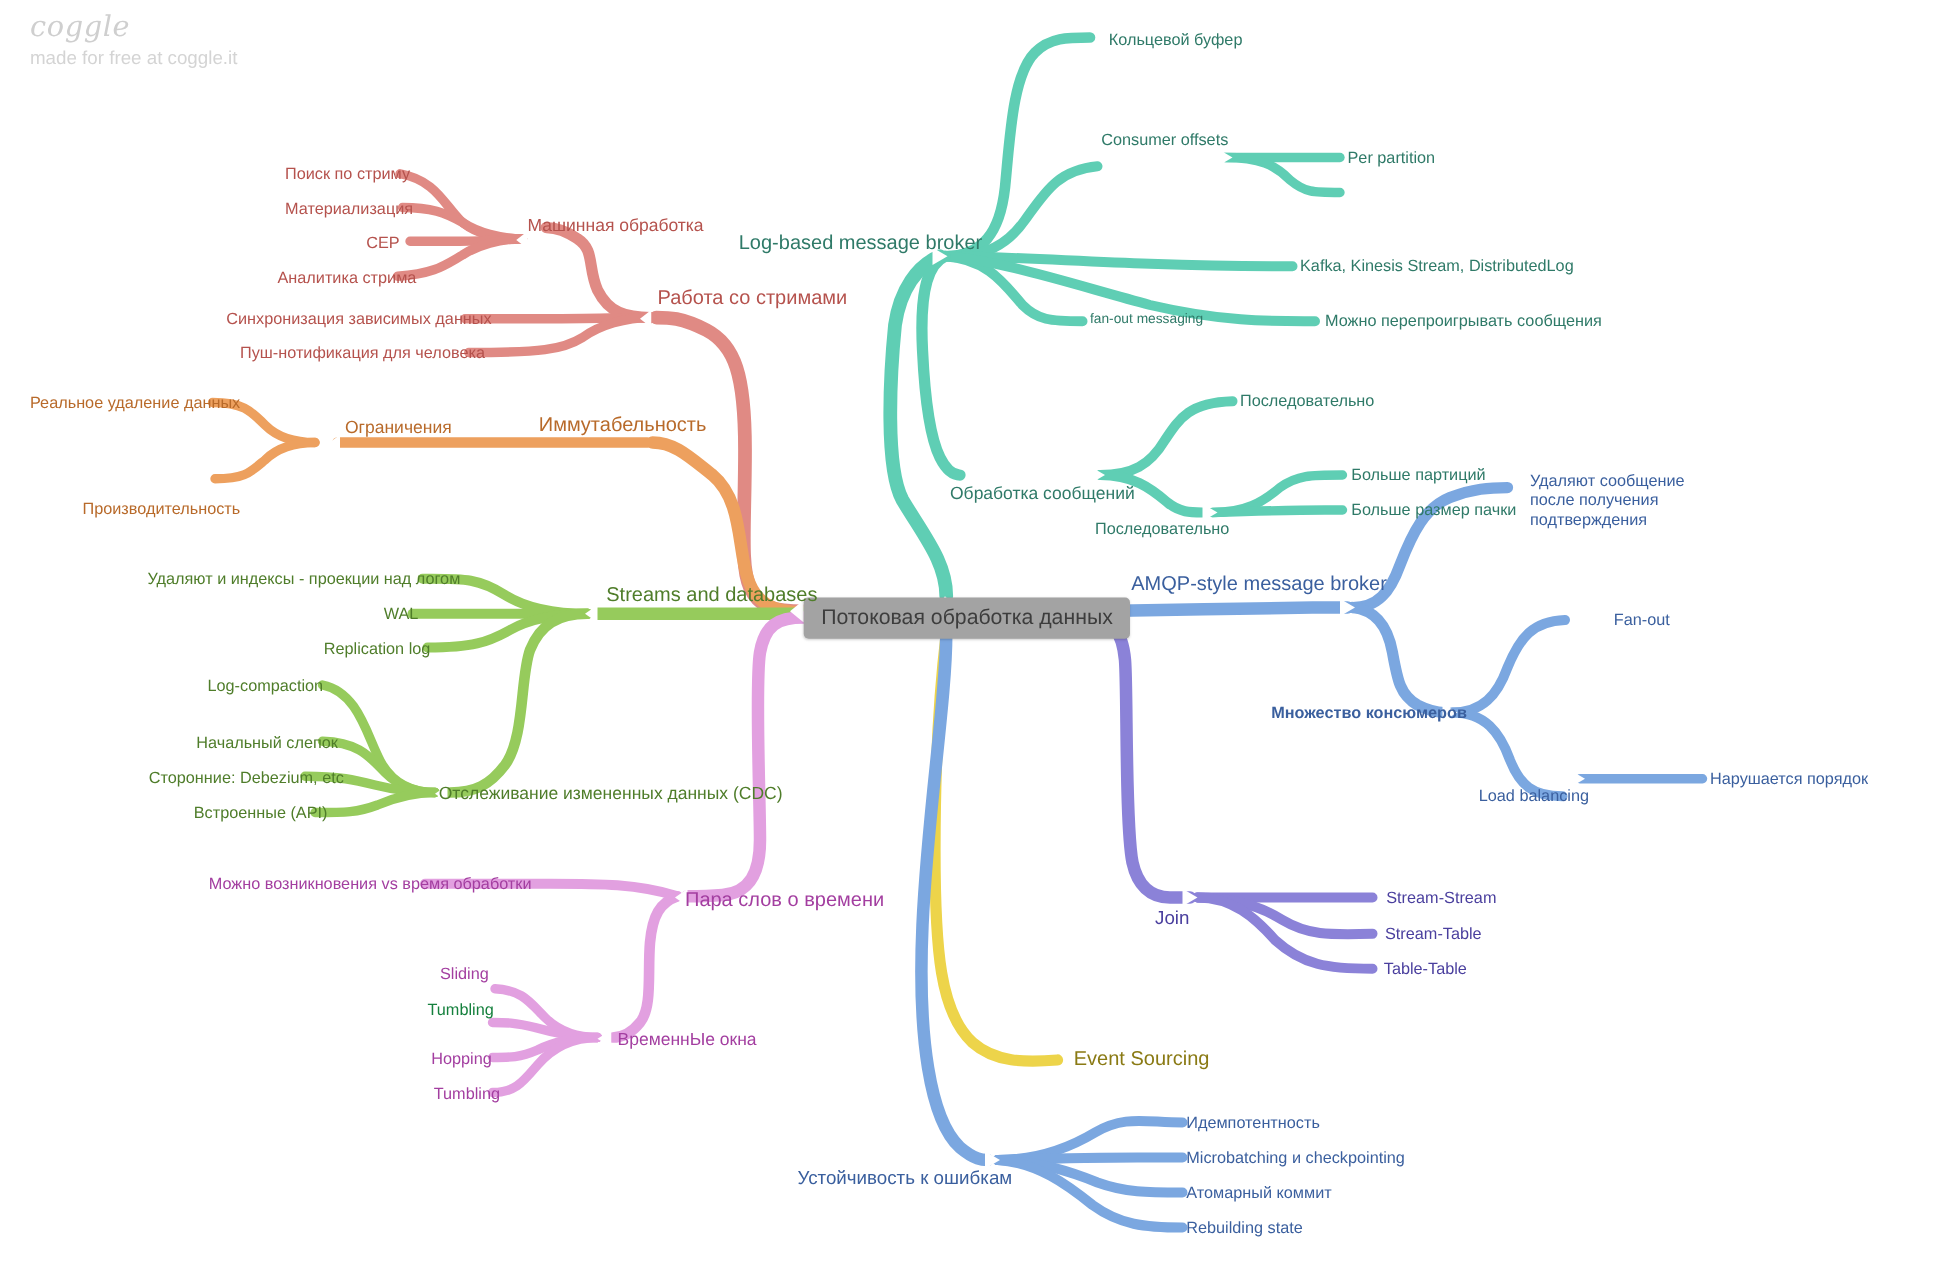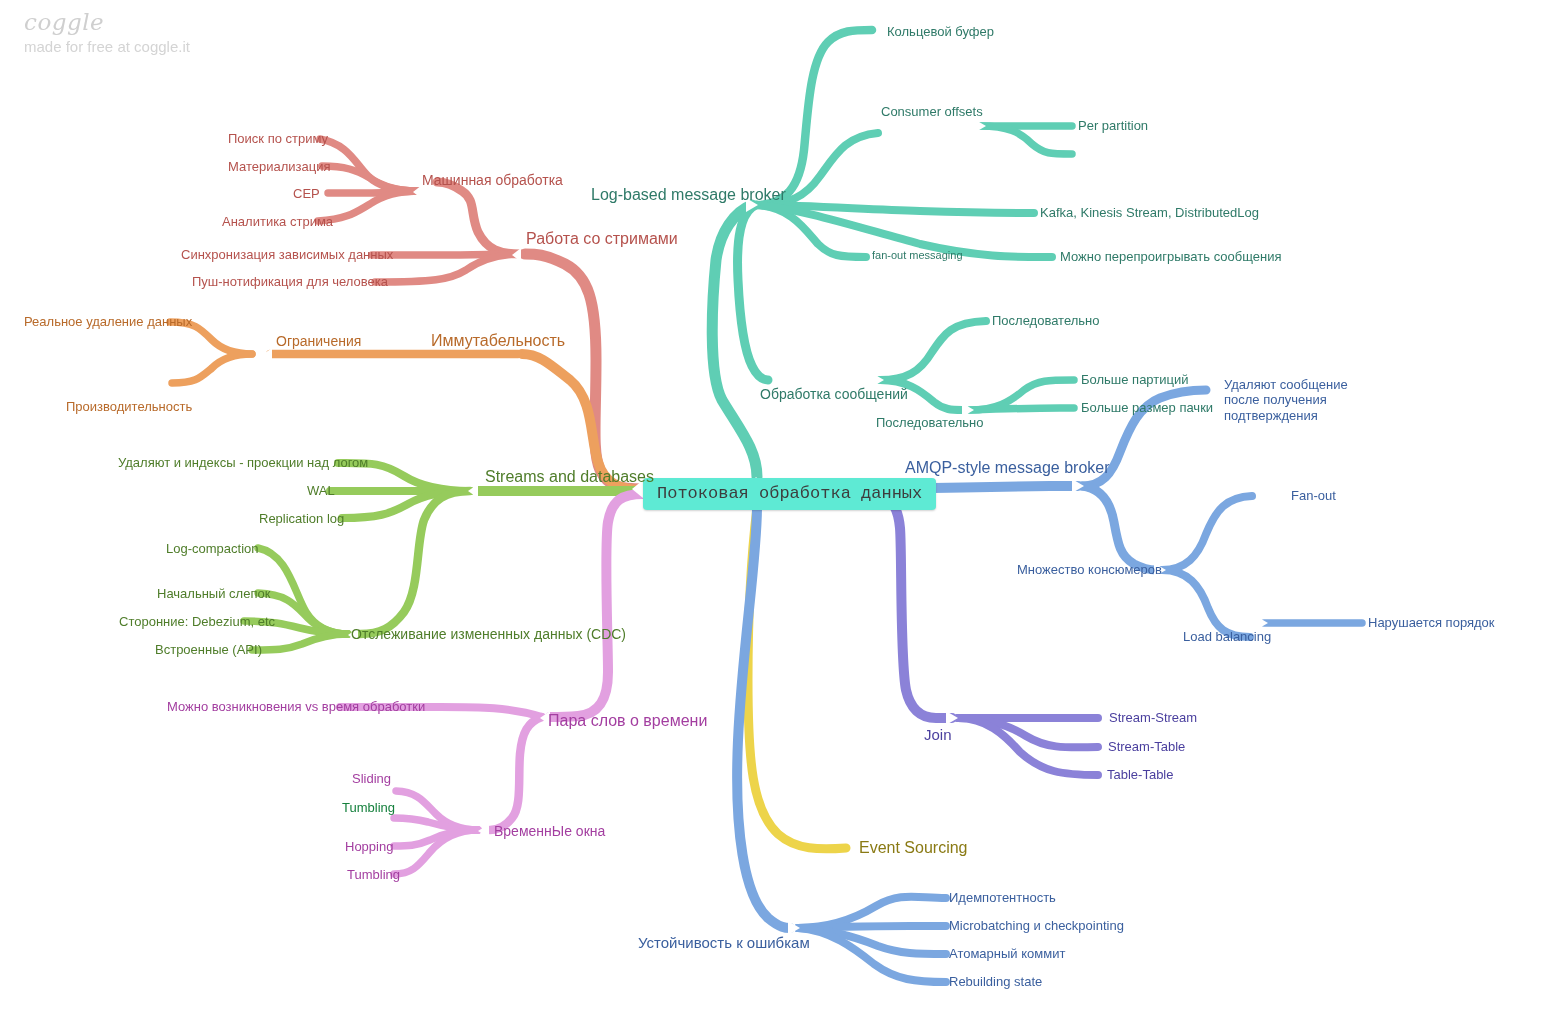--- a/index.html
+++ b/index.html
@@ -16,24 +16,24 @@
   }
   .brand-sub{
     font-size:15px;color:#d4d4d4;margin-top:3px;line-height:1.2;
   }
   .nlabel{
     position:absolute;white-space:nowrap;line-height:1.18;
     user-select:none;pointer-events:auto;
   }
   .nlabel.two{white-space:normal;width:160px;}
   .center-node{
-    position:absolute;background:#5eead4;border-radius:4px;
+    position:absolute;background:#a3a3a3;border-radius:4px;
     box-shadow:0 1px 2px rgba(0,0,0,.18);
     color:#3d3d3d;font-size:17px;padding:6px 14px 7px 14px;
-    white-space:nowrap;user-select:none;font-family:Liberation Mono, monospace;
+    white-space:nowrap;user-select:none;
   }
 </style>
 </head>
 <body>
 
 <div class="brand">
   <div class="brand-logo">coggle</div>
   <div class="brand-sub">made for free at coggle.it</div>
 </div>
 
@@ -225,21 +225,21 @@
 <div class="nlabel" style="left:1060px;top:249px;font-size:13px;color:#2f7a68;">Можно перепроигрывать сообщения</div>
 <div class="nlabel" style="left:992px;top:313px;font-size:13px;color:#2f7a68;">Последовательно</div>
 <div class="nlabel" style="left:760px;top:386px;font-size:14px;color:#2f7a68;">Обработка сообщений</div>
 <div class="nlabel" style="left:1081px;top:372px;font-size:13px;color:#2f7a68;">Больше партиций</div>
 <div class="nlabel" style="left:1081px;top:400px;font-size:13px;color:#2f7a68;">Больше размер пачки</div>
 <div class="nlabel" style="left:876px;top:415px;font-size:13px;color:#2f7a68;">Последовательно</div>
 
 <div class="nlabel two" style="left:1224px;top:377px;font-size:13px;color:#3a5f9e;width:160px;">Удаляют сообщение после получения подтверждения</div>
 <div class="nlabel" style="left:905px;top:459px;font-size:16px;color:#3a5f9e;">AMQP-style message broker</div>
 <div class="nlabel" style="left:1291px;top:488px;font-size:13px;color:#3a5f9e;">Fan-out</div>
-<div class="nlabel" style="left:1017px;top:562px;font-size:13px;color:#3a5f9e;">Множество консюмеров</div>
+<div class="nlabel" style="left:1017px;top:562px;font-size:13px;color:#3a5f9e;font-weight:bold;">Множество консюмеров</div>
 <div class="nlabel" style="left:1368px;top:615px;font-size:13px;color:#3a5f9e;">Нарушается порядок</div>
 <div class="nlabel" style="left:1183px;top:629px;font-size:13px;color:#3a5f9e;">Load balancing</div>
 
 <div class="nlabel" style="left:1109px;top:710px;font-size:13px;color:#4a3f9e;">Stream-Stream</div>
 <div class="nlabel" style="left:1108px;top:739px;font-size:13px;color:#4a3f9e;">Stream-Table</div>
 <div class="nlabel" style="left:1107px;top:767px;font-size:13px;color:#4a3f9e;">Table-Table</div>
 <div class="nlabel" style="left:924px;top:726px;font-size:15px;color:#4a3f9e;">Join</div>
 
 <div class="nlabel" style="left:859px;top:839px;font-size:16px;color:#8a7a14;">Event Sourcing</div>
 

